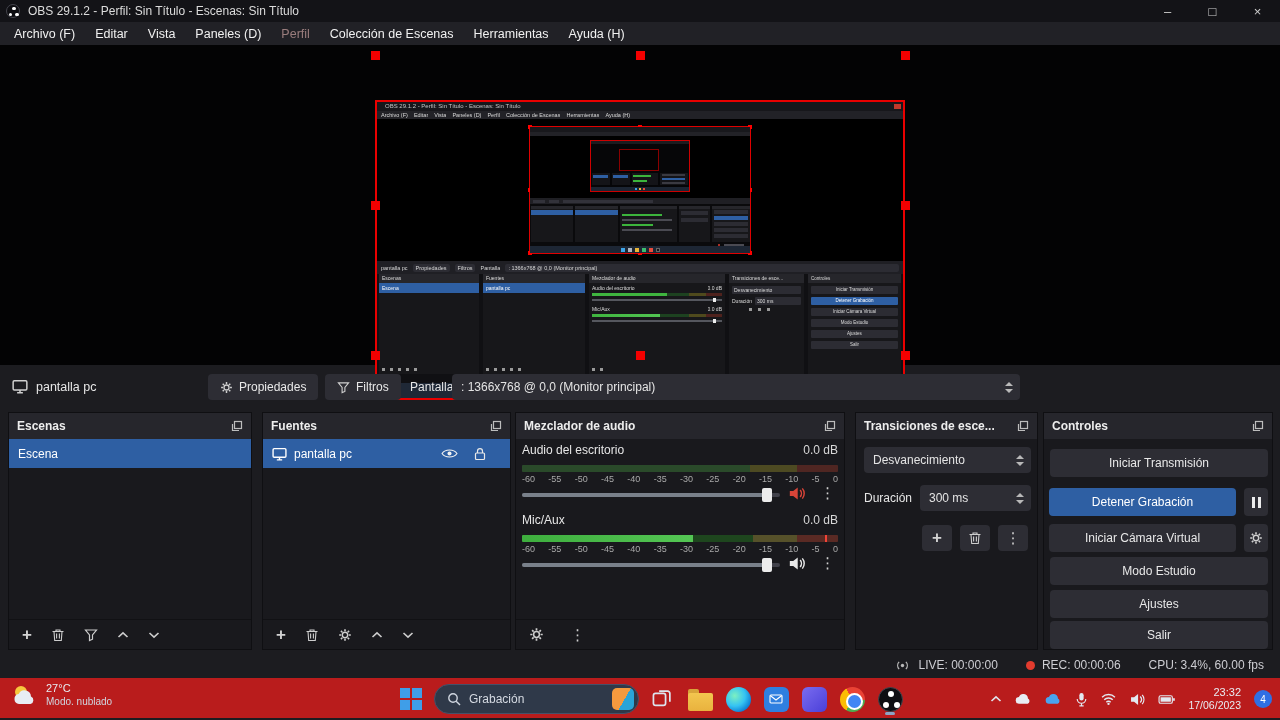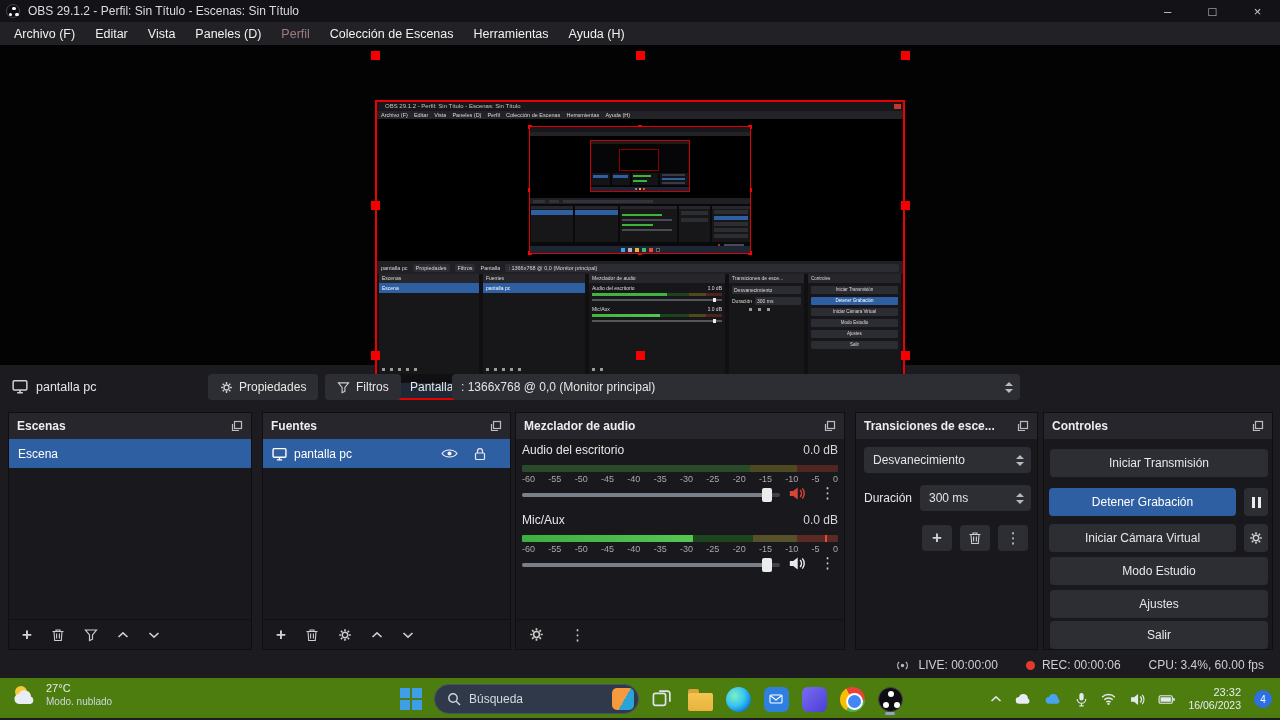--- a/index.html
+++ b/index.html
@@ -46,21 +46,21 @@
 
 .ticks{position:absolute;left:6px;right:6px;display:flex;justify-content:space-between;font-size:9px;color:#a9a9a9}
 .ticks b{font-weight:400}
 .meter{position:absolute;left:6px;right:6px;height:7px;border-radius:1px}
 .slider{position:absolute;height:4px;background:#41414a;border-radius:2px}
 .slider .fill{position:absolute;left:0;top:0;bottom:0;background:#79808a;border-radius:2px}
 .slider .knob{position:absolute;top:-5px;width:10px;height:14px;background:#ececec;border-radius:2px}
 
 #statusbar{position:absolute;left:0;top:652px;width:100%;height:26px;display:flex;align-items:center;justify-content:flex-end;gap:28px;padding-right:16px;color:#cdcdd2}
 
-#taskbar{position:absolute;left:0;top:678px;width:100%;height:40px;background:#4d7c0f;color:#e8ecf2}
+#taskbar{position:absolute;left:0;top:678px;width:100%;height:40px;background:#b91c1c;color:#e8ecf2}
 .tbicon{width:30px;height:34px;display:flex;align-items:center;justify-content:center;position:relative}
 .runbar{position:absolute;bottom:1px;left:10px;width:10px;height:3px;border-radius:2px;background:#8ea4c4}
 .chrome{width:25px;height:25px;border-radius:50%;background:conic-gradient(from -30deg,#ea4335 0 120deg,#4caf50 120deg 240deg,#fbbc05 240deg 360deg);position:relative}
 .chrome::after{content:"";position:absolute;left:6px;top:6px;width:13px;height:13px;border-radius:50%;background:#4285f4;border:2.5px solid #fff}
 .startic{width:22px;height:22px;display:grid;grid-template-columns:10px 10px;grid-template-rows:10px 10px;gap:1.5px}
 .startic i{background:#3f9ee8}
 .folder{width:25px;height:18px;position:relative;margin-top:5px}
 .folder::before{content:"";position:absolute;left:0;top:-4px;width:11px;height:7px;background:#d9a43a;border-radius:2px 2px 0 0}
 .folder::after{content:"";position:absolute;inset:0;background:linear-gradient(#f3c64f,#e9b23e);border-radius:2px}
 .pausebars{display:flex;gap:3px}
@@ -675,21 +675,21 @@
             <i></i>
             <i></i>
             <i></i>
             <i></i>
           </span>
         </span>
       <div style="width:205px;height:30px;border-radius:15px;background:#2f3949;border:1px solid #46516a;display:flex;align-items:center;gap:8px;padding:0 4px 0 12px">
         <svg class="ic" width="14" height="14" style="color:#d0d6e0">
             <use href="#i-mag"></use>
           </svg>
-        <span style="font-size:12px;color:#d5dae2;flex:1">Búsqueda</span>
+        <span style="font-size:12px;color:#d5dae2;flex:1">Grabación</span>
         <span style="width:22px;height:22px;border-radius:5px;background:linear-gradient(120deg,#f59a3e 0 55%,#2aa4d8 55% 100%)"></span>
       </div>
       <span class="tbicon">
           <svg class="ic" width="20" height="20" style="color:#dde4ee">
             <use href="#i-tview"></use>
           </svg>
         </span>
       <span class="tbicon">
           <span class="folder"></span>
         </span>
@@ -749,19 +749,19 @@
             <use href="#i-spk"></use>
           </svg>
         </span>
       <span>
           <svg class="ic" width="17" height="11" style="color:#e3e9f1">
             <use href="#i-batt"></use>
           </svg>
         </span>
       <span style="display:flex;flex-direction:column;align-items:flex-end;line-height:1.3">
         <span style="font-size:11px">23:32</span>
-        <span style="font-size:10.5px">16/06/2023</span>
+        <span style="font-size:10.5px">17/06/2023</span>
       </span>
       <span style="width:18px;height:18px;border-radius:50%;background:#2f6fe4;color:#fff;font-size:10px;display:flex;align-items:center;justify-content:center">4</span>
     </div>
   </div>
 
 </div>
 
 </body></html>

